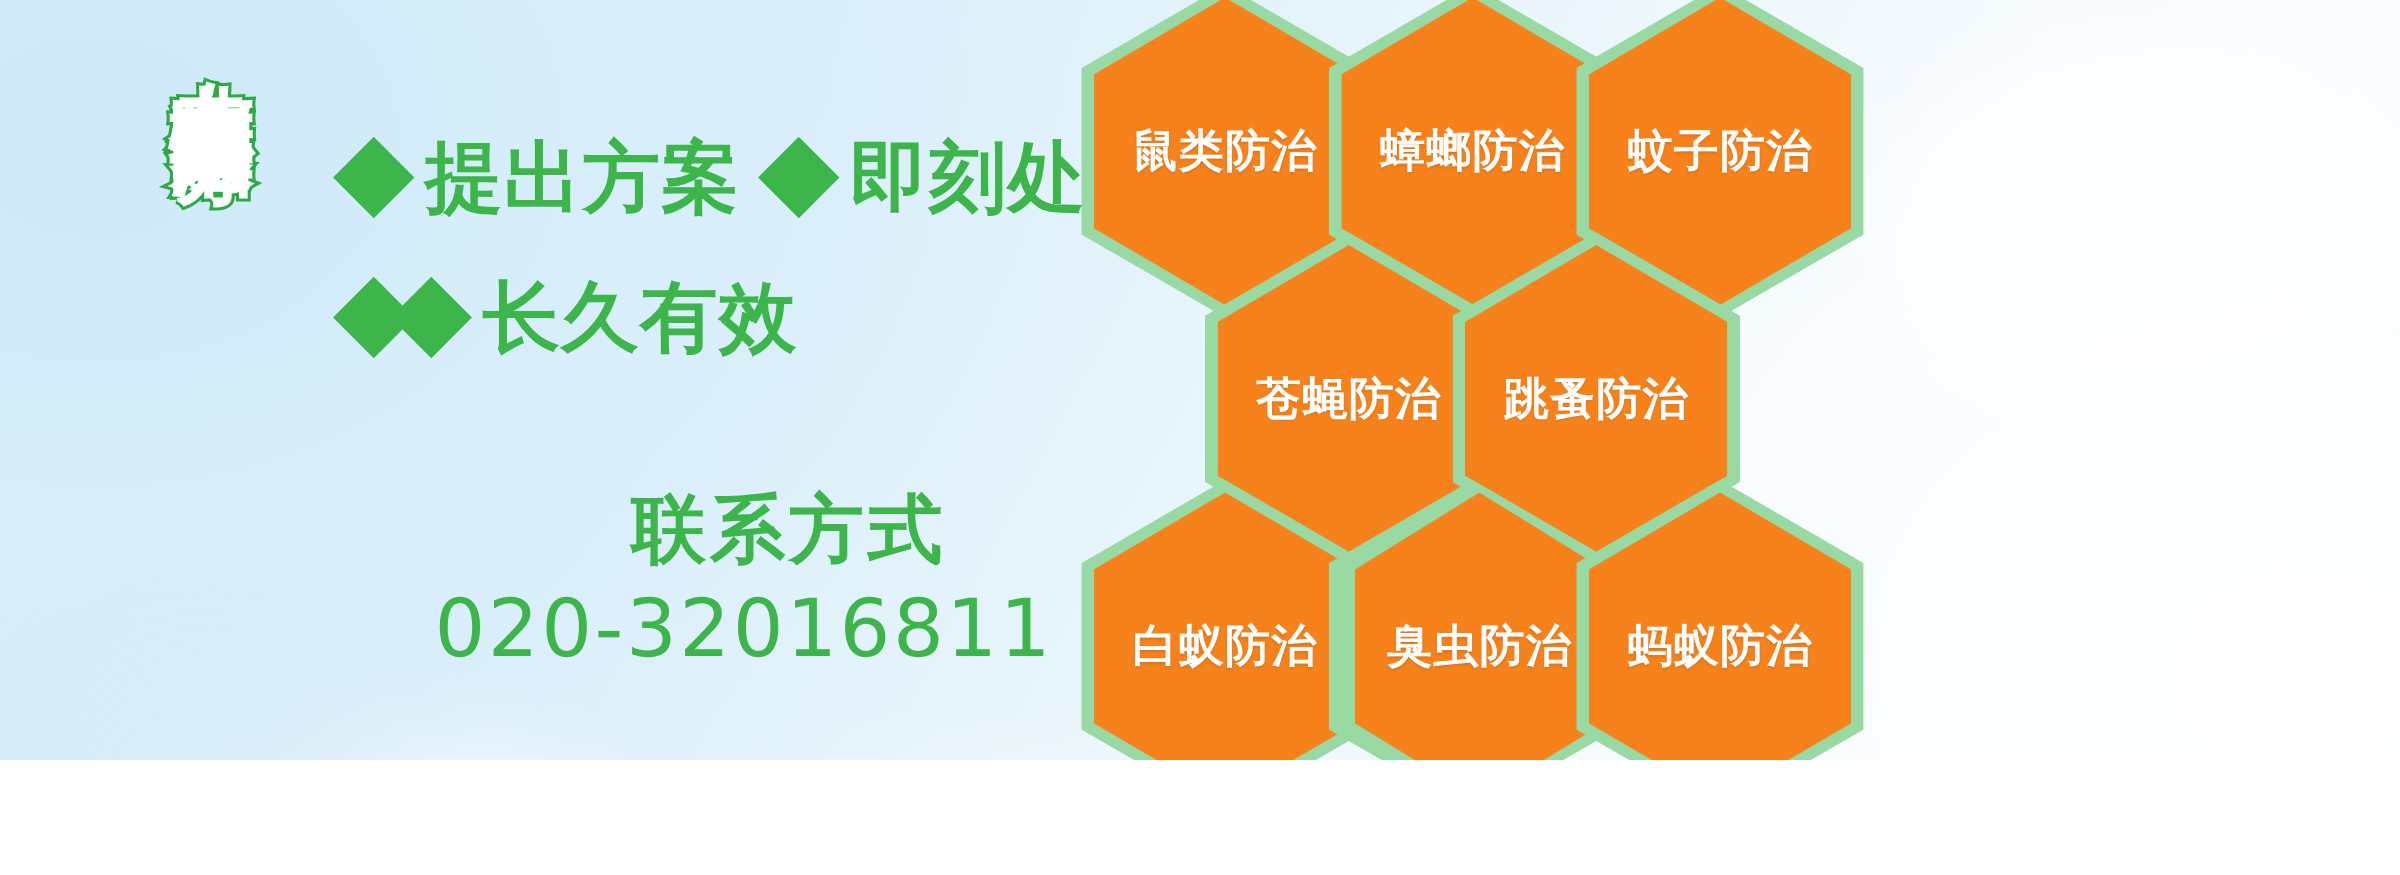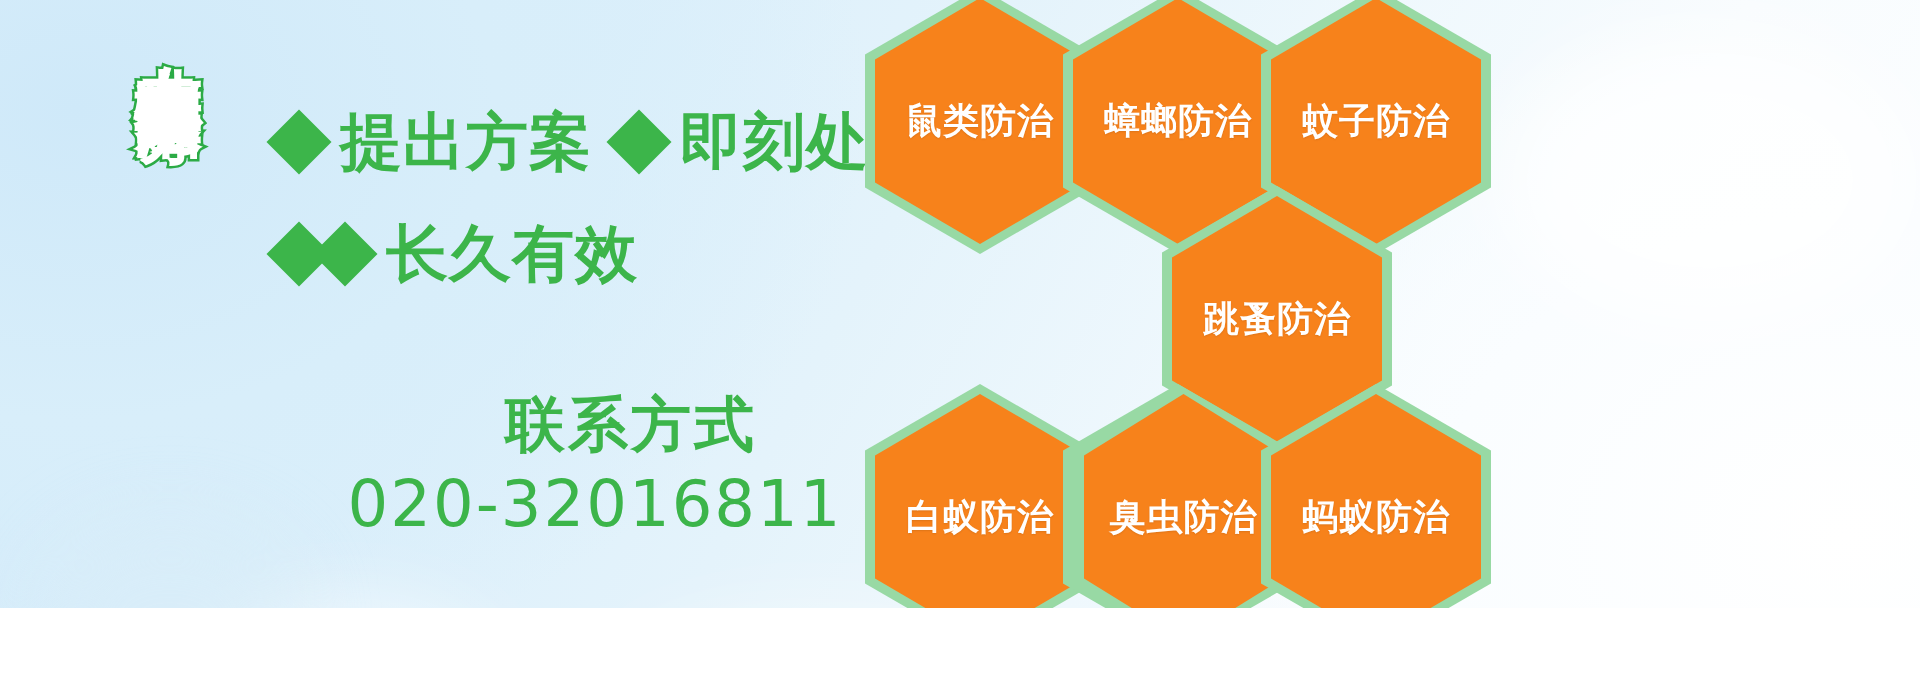--- a/index.html
+++ b/index.html
@@ -177,20 +177,25 @@
     <div class="hex p1">
       <div class="hex-inner">
         <span class="hex-label">蟑螂防治</span>
       </div>
     </div>
     <div class="hex p2">
       <div class="hex-inner">
         <span class="hex-label">蚊子防治</span>
       </div>
     </div>
+    <div class="hex p3">
+      <div class="hex-inner">
+        <span class="hex-label">苍蝇防治</span>
+      </div>
+    </div>
     <div class="hex p4">
       <div class="hex-inner">
         <span class="hex-label">跳蚤防治</span>
       </div>
     </div>
     <div class="hex p5">
       <div class="hex-inner">
         <span class="hex-label">白蚁防治</span>
       </div>
     </div>

